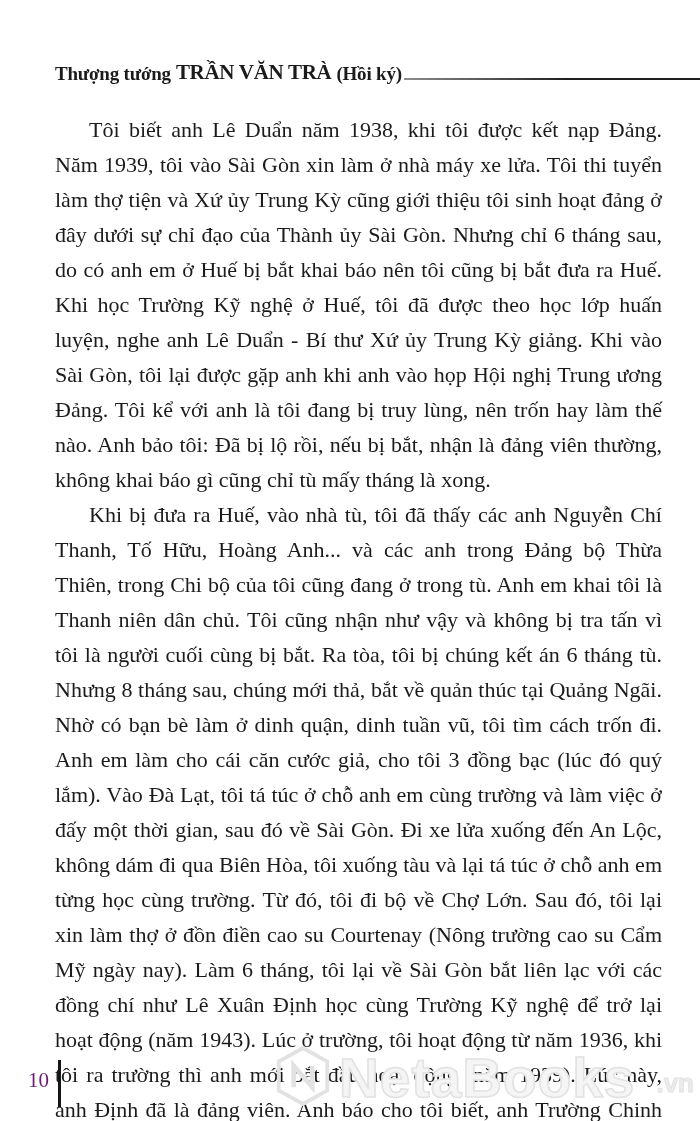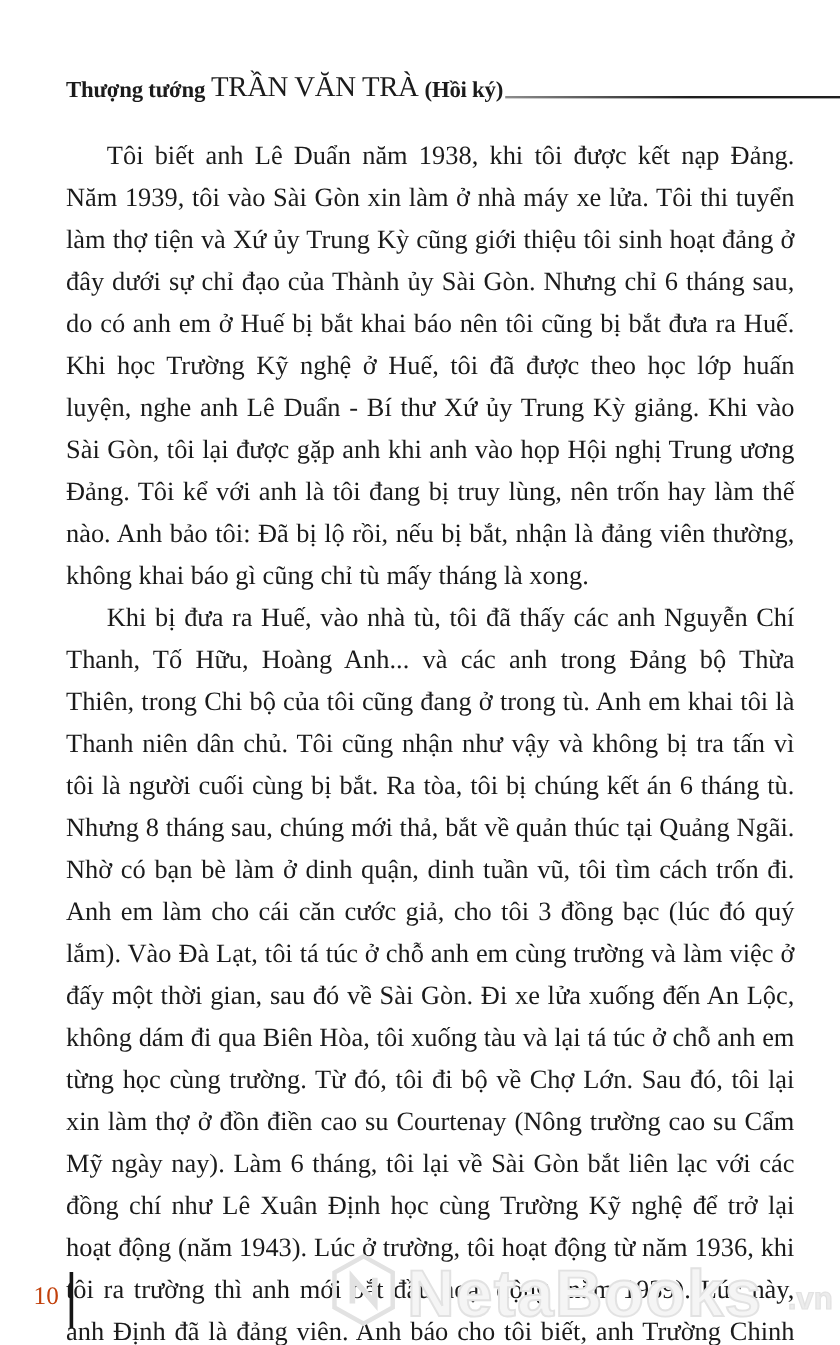--- a/index.html
+++ b/index.html
@@ -23,22 +23,22 @@
     align-items: flex-end;
     white-space: nowrap;
   }
   .running-header .hdr-prefix,
   .running-header .hdr-suffix {
     font-size: 19px;
     font-weight: bold;
     letter-spacing: -0.2px;
   }
   .running-header .hdr-name {
-    font-size: 24px;
-    font-weight: normal;
+    font-size: 21px;
+    font-weight: bold;
     margin: 0 5px;
     letter-spacing: -0.3px;
   }
   .running-header .hdr-suffix { margin-right: 2px; }
   .header-rule {
     flex: 1;
     height: 2px;
     margin-bottom: 5px;
     background: linear-gradient(to right, #8d8d8d, #1f1f1f 55%);
   }
@@ -57,21 +57,21 @@
     margin: 0;
     text-indent: 34px;
   }
 
   
   .folio {
     position: absolute;
     left: 28px;
     top: 1068px;
     font-size: 21px;
-    color: #c2410c;
+    color: #701a75;
   }
   .folio-bar {
     position: absolute;
     left: 58px;
     top: 1060px;
     width: 3px;
     height: 47px;
     background: #151515;
   }
 

